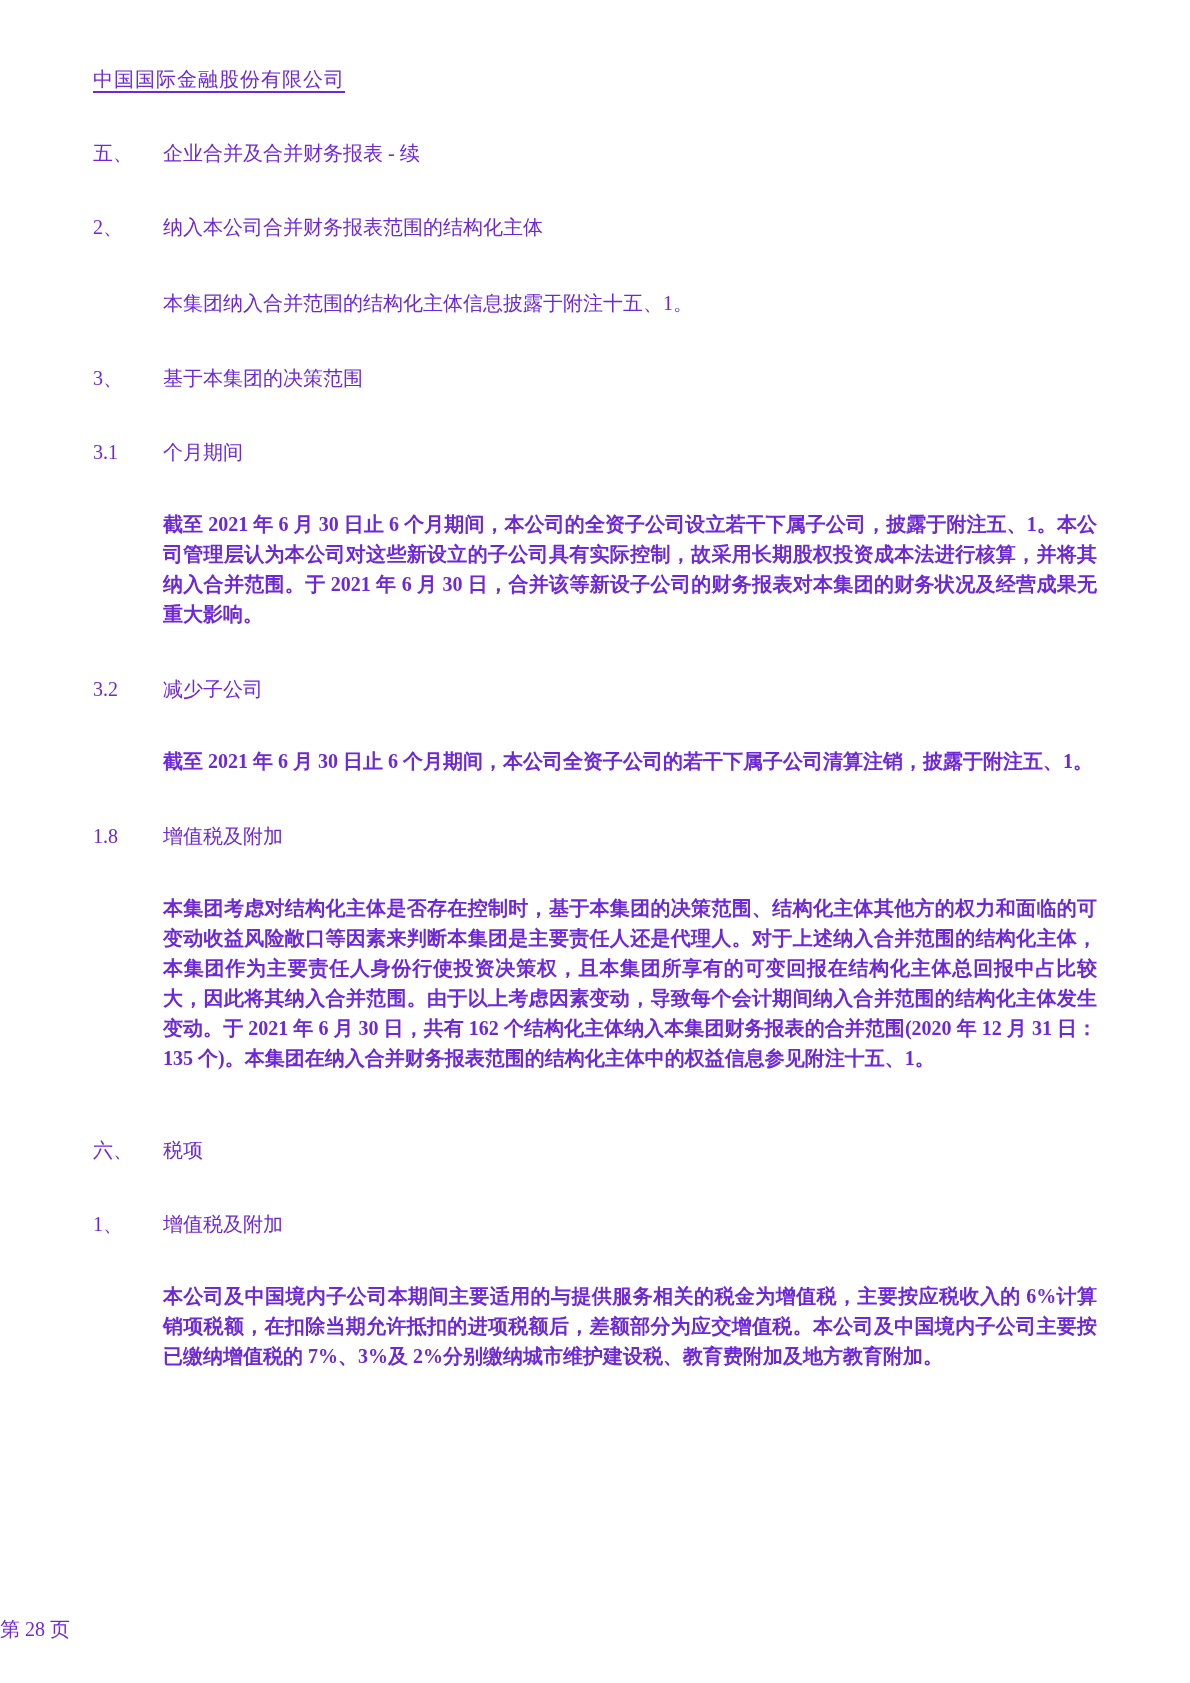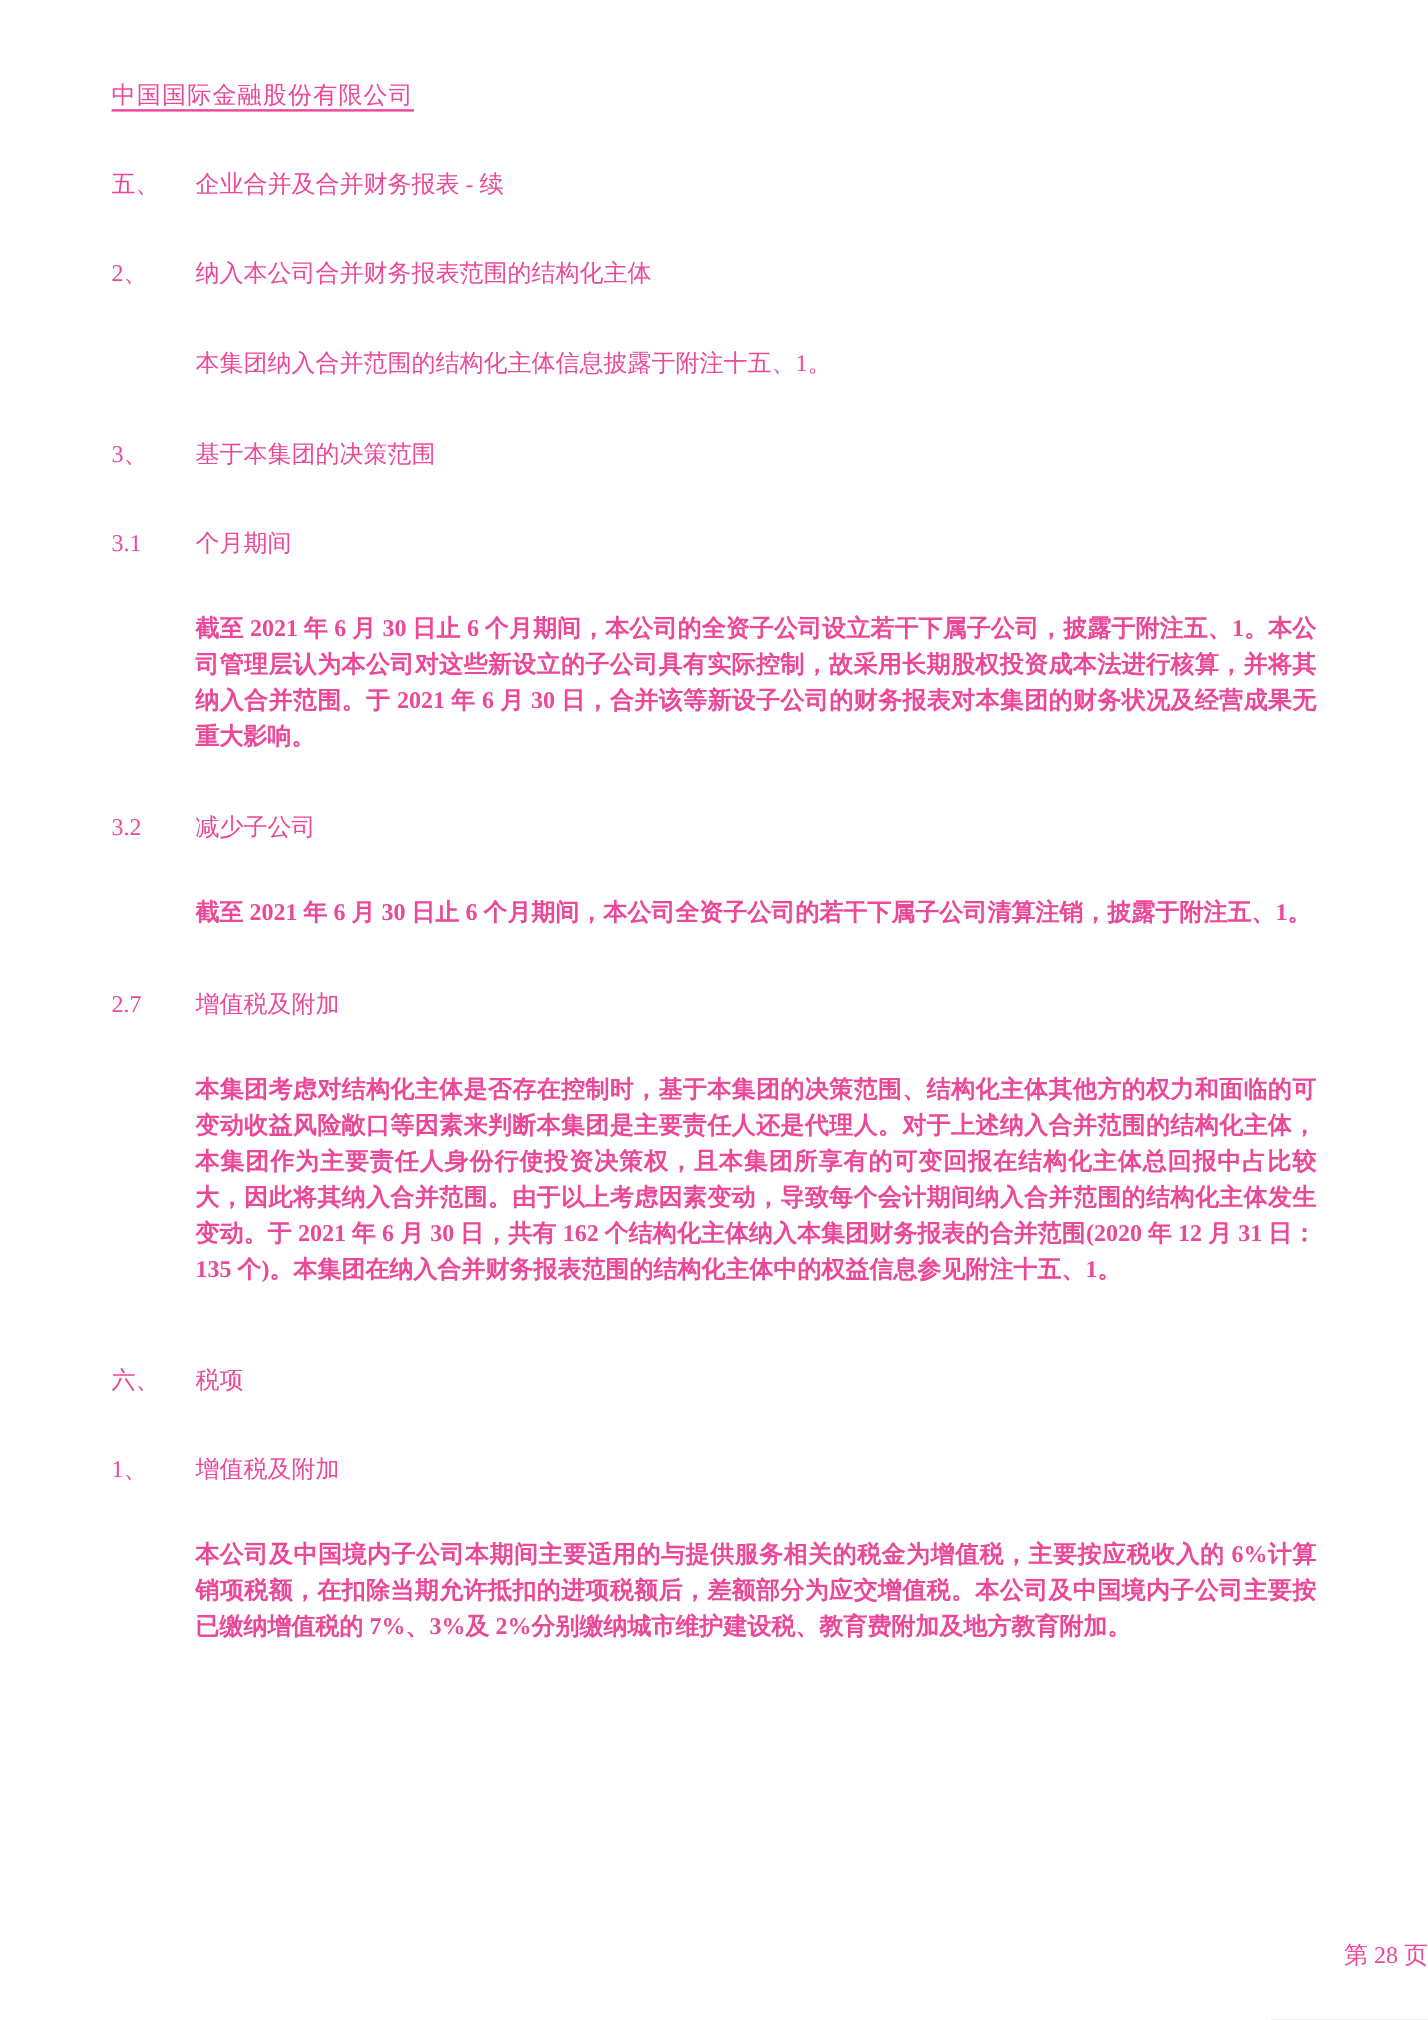--- a/index.html
+++ b/index.html
@@ -3,21 +3,21 @@
 <meta charset="utf-8">
 <style>
   html, body { margin: 0; padding: 0; background: #e8e8e8; }
   .page {
     position: relative;
     width: 1190px;
     height: 1683px;
     margin: 0 auto;
     background: #ffffff;
     font-family: "Liberation Serif", "DejaVu Serif", serif;
-    color: #ec4899;
+    color: #6d28d9;
     font-size: 20px;
     overflow: hidden;
   }
   .content {
     padding: 66px 93px 0 93px;
   }
   .doc-header {
     font-size: 20px;
     letter-spacing: 1px;
     text-decoration: underline;
@@ -37,21 +37,21 @@
     margin-left: 70px;
     line-height: 30px;
     text-align: justify;
     text-justify: inter-ideograph;
   }
   .doc-footer {
     position: absolute;
     left: 0;
     right: 0;
     bottom: 40px;
-    text-align: right;
+    text-align: left;
     font-size: 20px;
   }
 </style>
 </head>
 <body>
 
 <div class="page">
   <div class="content">
 
     <div class="doc-header">中国国际金融股份有限公司</div>
@@ -81,21 +81,21 @@
     <div class="block tight para">截至 2021 年 6 月 30 日止 6 个月期间，本公司的全资子公司设立若干下属子公司，披露于附注五、1。本公司管理层认为本公司对这些新设立的子公司具有实际控制，故采用长期股权投资成本法进行核算，并将其纳入合并范围。于 2021 年 6 月 30 日，合并该等新设子公司的财务报表对本集团的财务状况及经营成果无重大影响。</div>
 
     <div class="block heading">
       <span class="num">3.2</span>
       <span class="title">减少子公司</span>
     </div>
 
     <div class="block tight para">截至 2021 年 6 月 30 日止 6 个月期间，本公司全资子公司的若干下属子公司清算注销，披露于附注五、1。</div>
 
     <div class="block heading">
-      <span class="num">2.7</span>
+      <span class="num">1.8</span>
       <span class="title">增值税及附加</span>
     </div>
 
     <div class="block tight para">本集团考虑对结构化主体是否存在控制时，基于本集团的决策范围、结构化主体其他方的权力和面临的可变动收益风险敞口等因素来判断本集团是主要责任人还是代理人。对于上述纳入合并范围的结构化主体，本集团作为主要责任人身份行使投资决策权，且本集团所享有的可变回报在结构化主体总回报中占比较大，因此将其纳入合并范围。由于以上考虑因素变动，导致每个会计期间纳入合并范围的结构化主体发生变动。于 2021 年 6 月 30 日，共有 162 个结构化主体纳入本集团财务报表的合并范围(2020 年 12 月 31 日：135 个)。本集团在纳入合并财务报表范围的结构化主体中的权益信息参见附注十五、1。</div>
 
     <div class="block gap-lg heading">
       <span class="num">六、</span>
       <span class="title">税项</span>
     </div>
 

